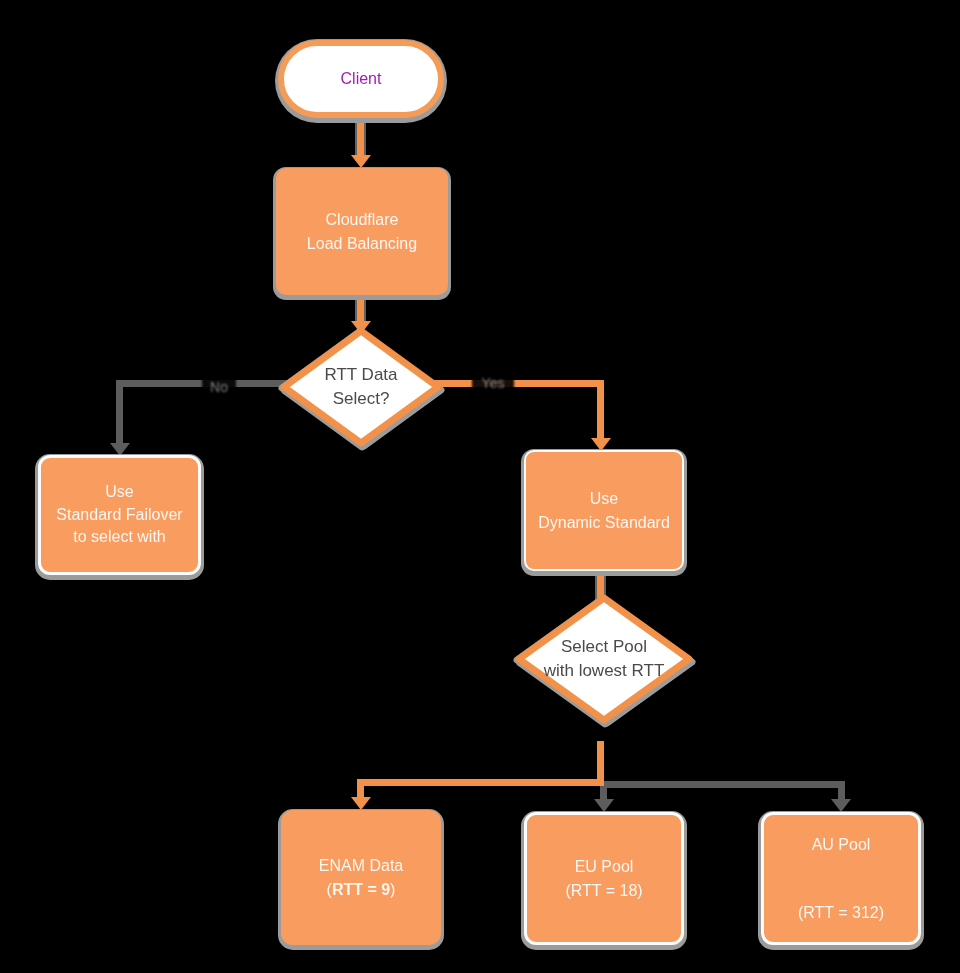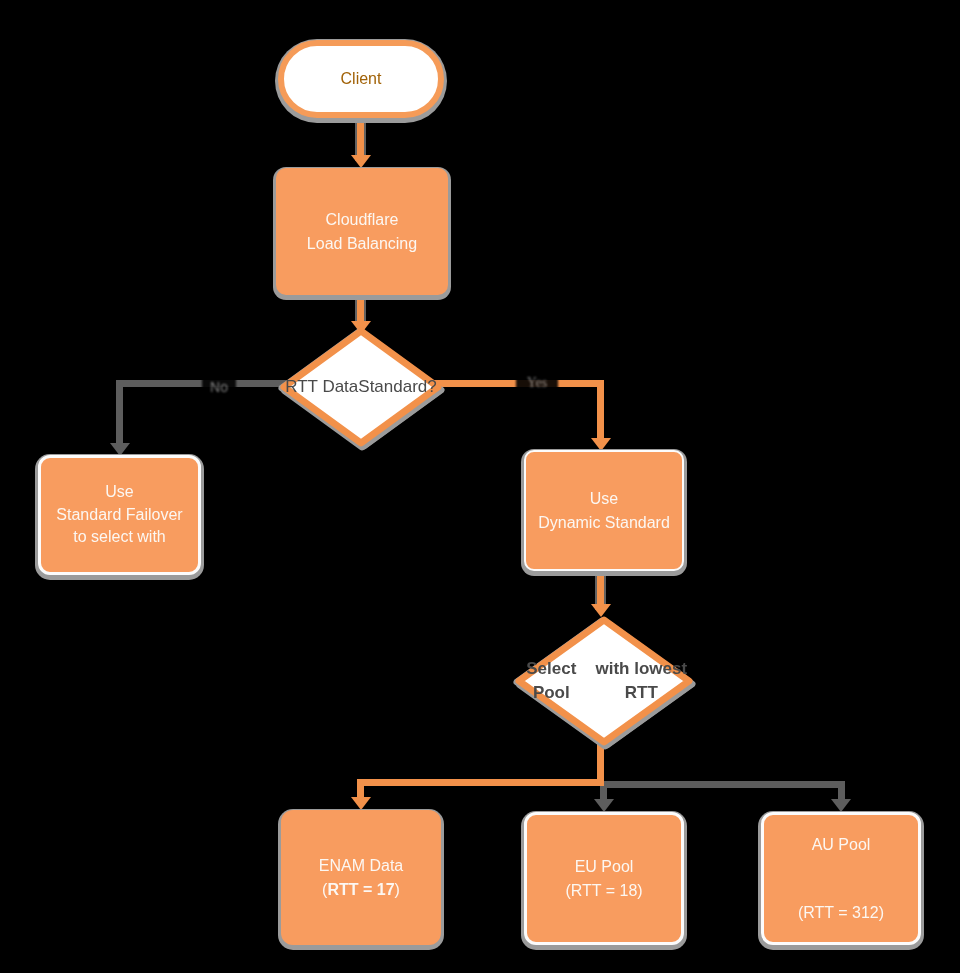--- a/index.html
+++ b/index.html
@@ -20,26 +20,26 @@
   .node{
     position:absolute;z-index:2;box-sizing:border-box;
     display:flex;flex-direction:column;align-items:center;justify-content:center;
     text-align:center;font-size:16px;line-height:1.5;color:#FCF7F2;
   }
   .orange-box{background:#F89C5F;border-radius:10px;box-shadow:0 2px 0 3px #9B9B9B;}
   .white-border{border:3px solid #FCFCFC;border-radius:12px;}
   .thin-white-border{border:2px solid #FCFCFC;border-radius:10px;}
   .stadium{
     background:#FFFFFF;border:6px solid #F59B58;border-radius:42px;
-    color:#a16207;box-shadow:0 2px 0 3px #9B9B9B;
+    color:#a21caf;box-shadow:0 2px 0 3px #9B9B9B;
   }
   .diamond-wrap{position:absolute;z-index:2;}
   .diamond-wrap svg{display:block;filter:drop-shadow(3px 3px 0 #9B9B9B) drop-shadow(-2px 1px 0 #9B9B9B);}
   .diamond-text{
-    position:absolute;inset:0;display:flex;flex-direction:row;
+    position:absolute;inset:0;display:flex;flex-direction:column;
     align-items:center;justify-content:center;text-align:center;
     color:#4A4A4A;font-size:17px;line-height:1.4;z-index:3;
   }
   .pool-line{line-height:1.45;}
   .bold{font-weight:700;}
   
   .edge-label{
     position:absolute;z-index:3;background:#000;color:#8A8A8A;
     font-size:14px;display:flex;align-items:center;justify-content:center;
     filter:blur(0.8px);opacity:0.9;
@@ -74,67 +74,67 @@
   <div class="arrow-down arrow-gray" style="left:831px;top:799px;"></div>
 
   <div class="edge orange-line" style="left:597px;top:741px;width:7px;height:45px;"></div>
   <div class="edge orange-line" style="left:361px;top:779px;width:243px;height:7px;"></div>
   <div class="edge orange-line" style="left:357px;top:779px;width:7px;height:22px;"></div>
   <div class="arrow-down arrow-orange" style="left:351px;top:797px;"></div>
 
   <div class="edge-label" style="left:202px;top:374px;width:34px;height:26px;">
     <span>No</span>
   </div>
-  <div class="edge-label" style="left:516px;top:368px;width:42px;height:30px;font-family:Liberation Serif, serif;">
+  <div class="edge-label" style="left:472px;top:368px;width:42px;height:30px;">
     <span>Yes</span>
   </div>
 
   <div class="node stadium" style="left:278px;top:40px;width:166px;height:78px;">
     <span>Client</span>
   </div>
 
   <div class="node orange-box" style="left:276px;top:168px;width:172px;height:127px;">
     <span>Cloudflare</span>
     <span>Load Balancing</span>
   </div>
 
   <div class="diamond-wrap" style="left:279px;top:326px;width:164px;height:122px;">
     <svg width="164" height="122" viewBox="0 0 164 122">
       <polygon points="82,5 159,61 82,117 5,61" fill="#FFFFFF" stroke="#F2914A" stroke-width="7" stroke-linejoin="round"></polygon>
     </svg>
     <div class="diamond-text">
       <span>RTT Data</span>
-      <span>Standard?</span>
+      <span>Select?</span>
     </div>
   </div>
 
   <div class="node orange-box white-border" style="left:38px;top:455px;width:163px;height:120px;line-height:1.4;">
     <span>Use</span>
     <span>Standard Failover</span>
     <span>to select with</span>
   </div>
 
   <div class="node orange-box thin-white-border" style="left:524px;top:450px;width:160px;height:121px;">
     <span>Use</span>
     <span>Dynamic Standard</span>
   </div>
 
-  <div class="diamond-wrap" style="left:514px;top:615px;width:180px;height:132px;font-weight:bold;">
+  <div class="diamond-wrap" style="left:514px;top:593px;width:180px;height:132px;">
     <svg width="180" height="132" viewBox="0 0 180 132">
       <polygon points="90,5 175,66 90,127 5,66" fill="#FFFFFF" stroke="#F2914A" stroke-width="7" stroke-linejoin="round"></polygon>
     </svg>
     <div class="diamond-text">
       <span>Select Pool</span>
       <span>with lowest RTT</span>
     </div>
   </div>
 
   <div class="node orange-box" style="left:281px;top:810px;width:160px;height:135px;border-radius:12px;">
     <span class="pool-line">ENAM Data</span>
-    <span class="pool-line"><span>(</span><span class="bold">RTT = 17</span><span>)</span></span>
+    <span class="pool-line"><span>(</span><span class="bold">RTT = 9</span><span>)</span></span>
   </div>
 
   <div class="node orange-box white-border" style="left:524px;top:812px;width:160px;height:133px;">
     <span class="pool-line">EU Pool</span>
     <span class="pool-line">(RTT = 18)</span>
   </div>
 
   <div class="node orange-box white-border" style="left:761px;top:812px;width:160px;height:133px;gap:44px;">
     <span class="pool-line">AU Pool</span>
     <span class="pool-line">(RTT = 312)</span>

